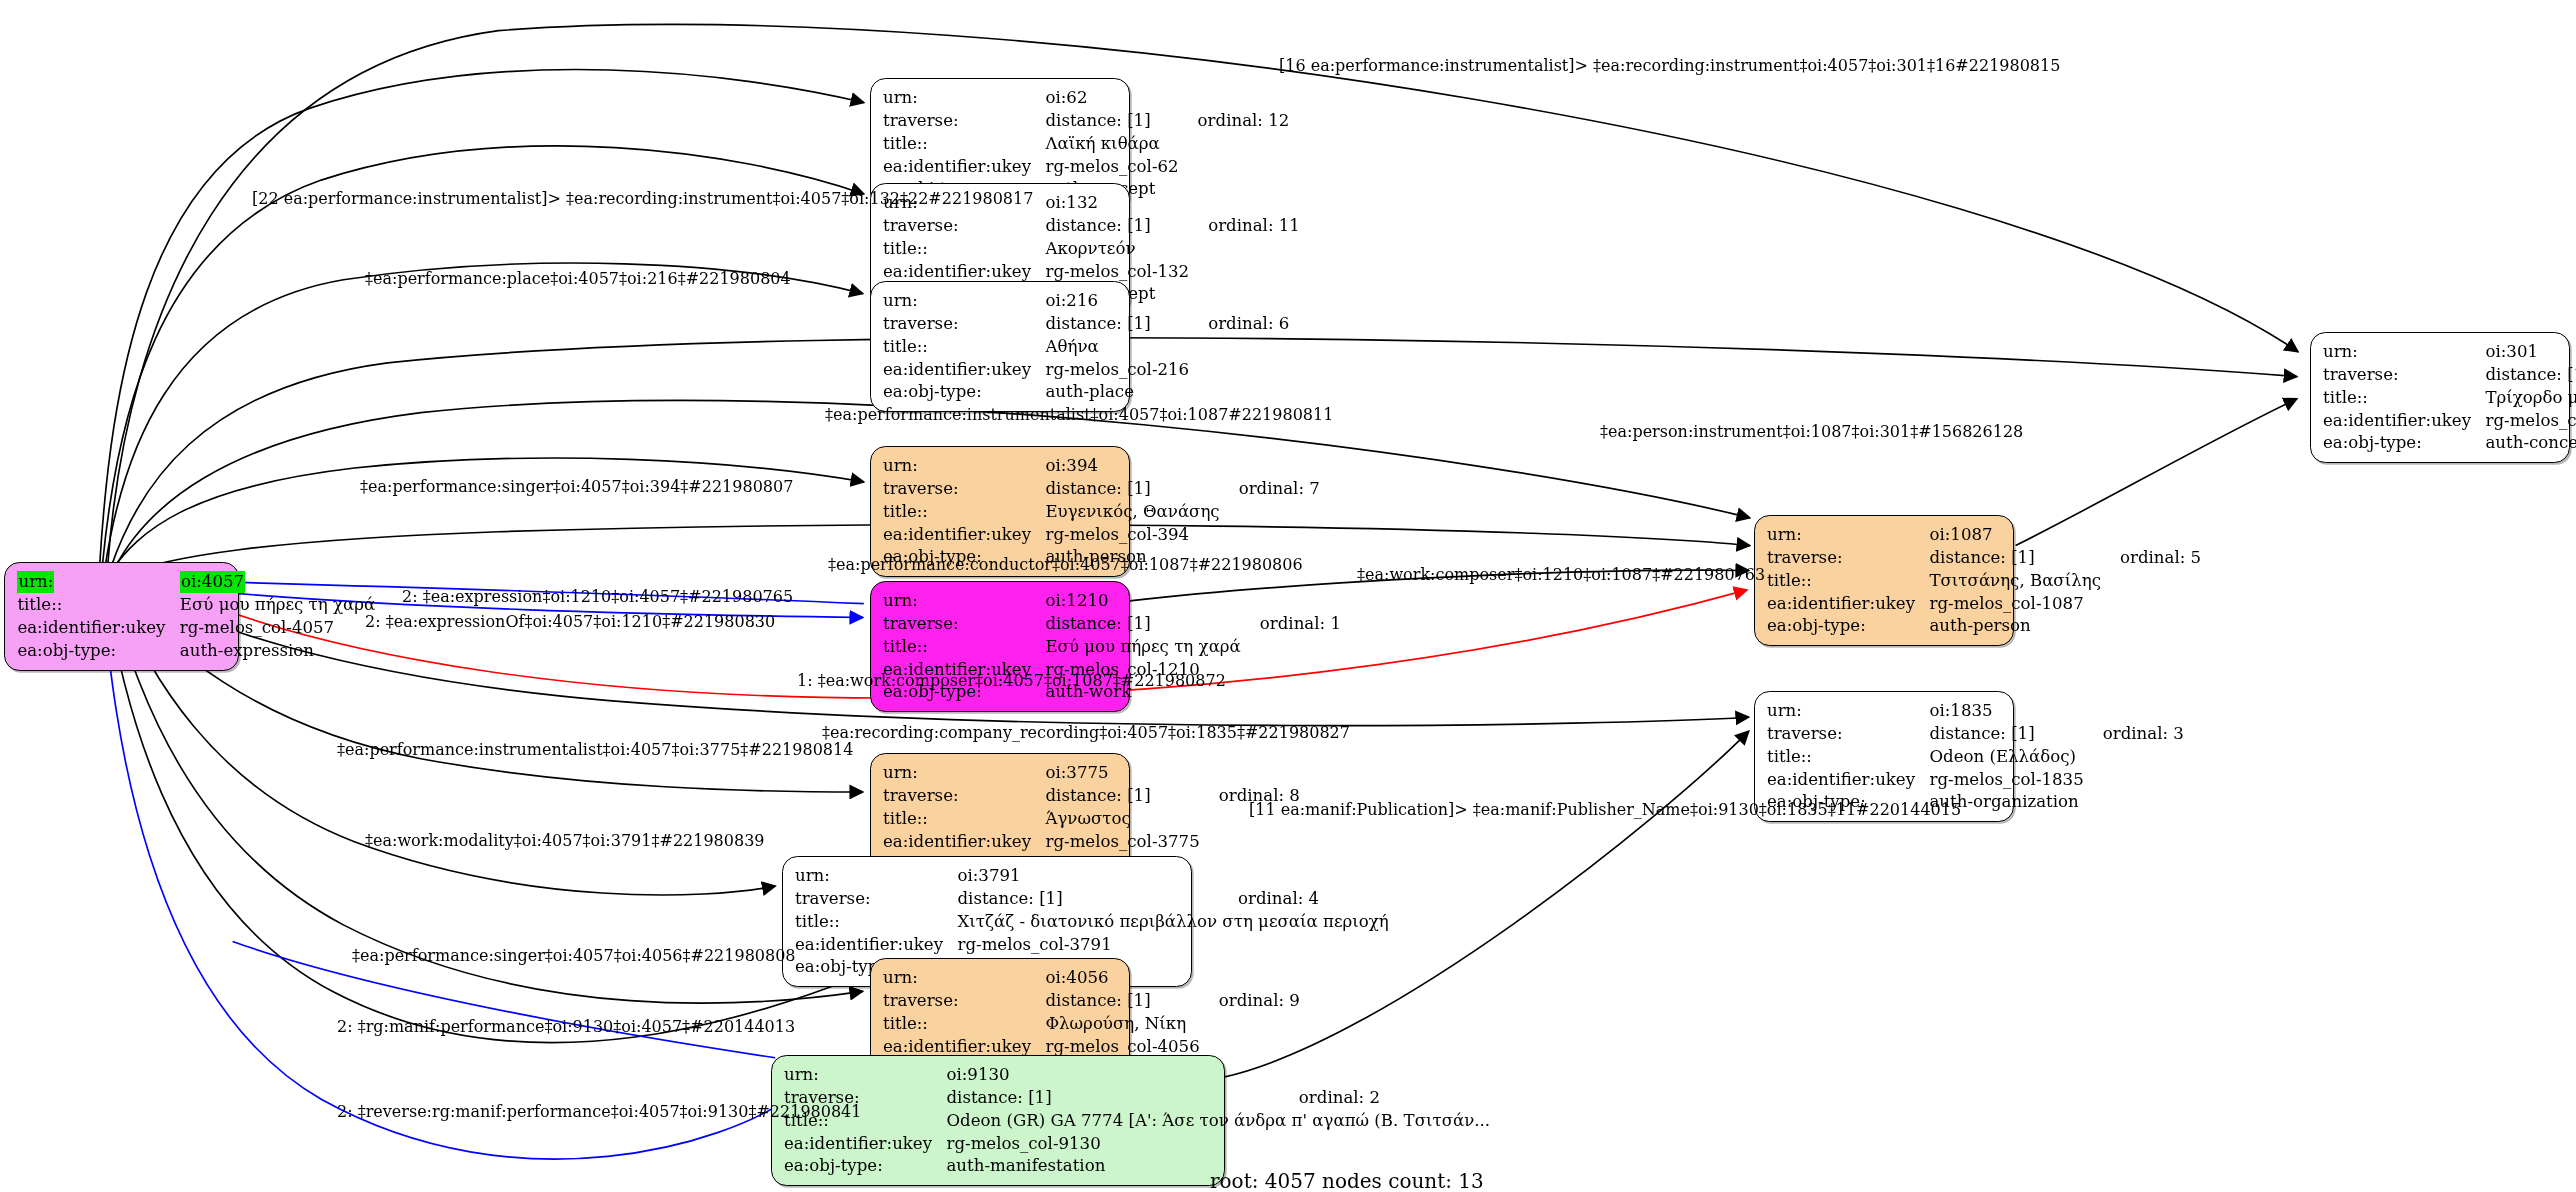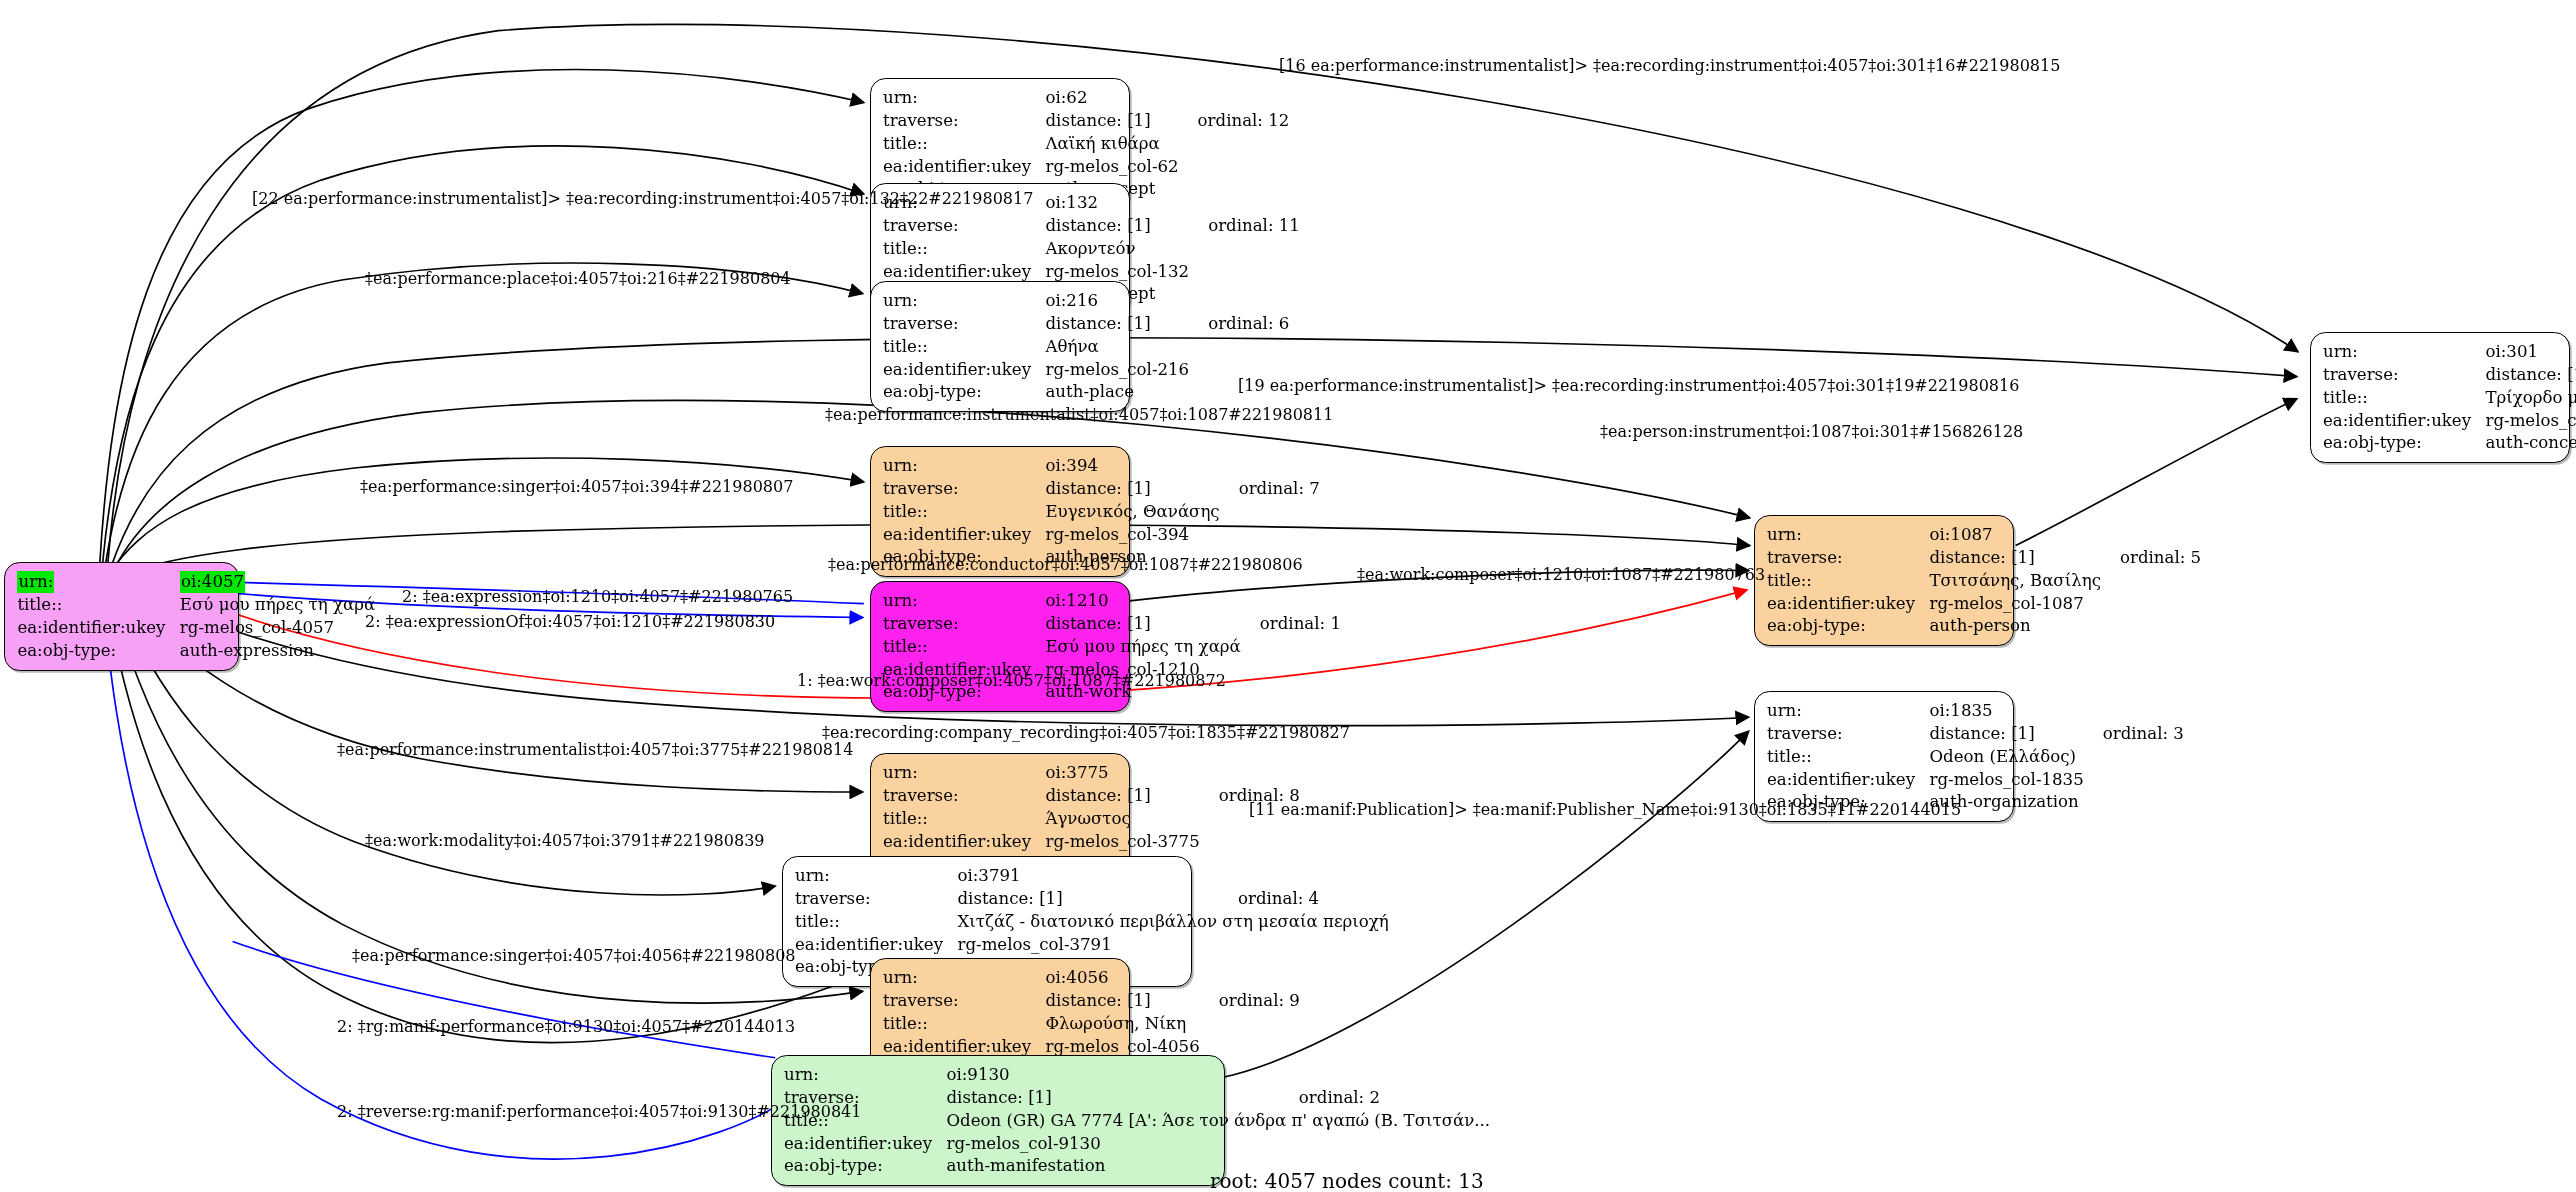--- a/index.html
+++ b/index.html
@@ -520,21 +520,20 @@
             <td class="k">ea:obj-type:</td>
             <td class="v">auth-concept</td>
           </tr>
     </tbody>
       </table>
   </div>
 
   <div class="elabel" style="left:1239px;top:58px;margin-left:40px;">[16 ea:performance:instrumentalist]&gt; ‡ea:recording:instrument‡oi:4057‡oi:301‡16#221980815</div>
   <div class="elabel" style="left:252px;top:155px;margin-top:36px;">[22 ea:performance:instrumentalist]&gt; ‡ea:recording:instrument‡oi:4057‡oi:132‡22#221980817</div>
   <div class="elabel" style="left:365px;top:271px;">‡ea:performance:place‡oi:4057‡oi:216‡#221980804</div>
-  <div class="elabel" style="left:1238px;top:378px;">[19 ea:performance:instrumentalist]&gt; ‡ea:recording:instrument‡oi:4057‡oi:301‡19#221980816</div>
   <div class="elabel" style="left:825px;top:407px;">‡ea:performance:instrumentalist‡oi:4057‡oi:1087#221980811</div>
   <div class="elabel" style="left:360px;top:479px;">‡ea:performance:singer‡oi:4057‡oi:394‡#221980807</div>
   <div class="elabel" style="left:1600px;top:424px;">‡ea:person:instrument‡oi:1087‡oi:301‡#156826128</div>
   <div class="elabel" style="left:828px;top:557px;">‡ea:performance:conductor‡oi:4057‡oi:1087‡#221980806</div>
   <div class="elabel" style="left:1357px;top:567px;">‡ea:work:composer‡oi:1210‡oi:1087‡#221980763</div>
   <div class="elabel" style="left:365px;top:589px;margin-left:37px;">2: ‡ea:expression‡oi:1210‡oi:4057‡#221980765</div>
   <div class="elabel" style="left:365px;top:614px;">2: ‡ea:expressionOf‡oi:4057‡oi:1210‡#221980830</div>
   <div class="elabel" style="left:797px;top:673px;">1: ‡ea:work:composer‡oi:4057‡oi:1087‡#221980872</div>
   <div class="elabel" style="left:822px;top:725px;">‡ea:recording:company_recording‡oi:4057‡oi:1835‡#221980827</div>
   <div class="elabel" style="left:337px;top:742px;">‡ea:performance:instrumentalist‡oi:4057‡oi:3775‡#221980814</div>

